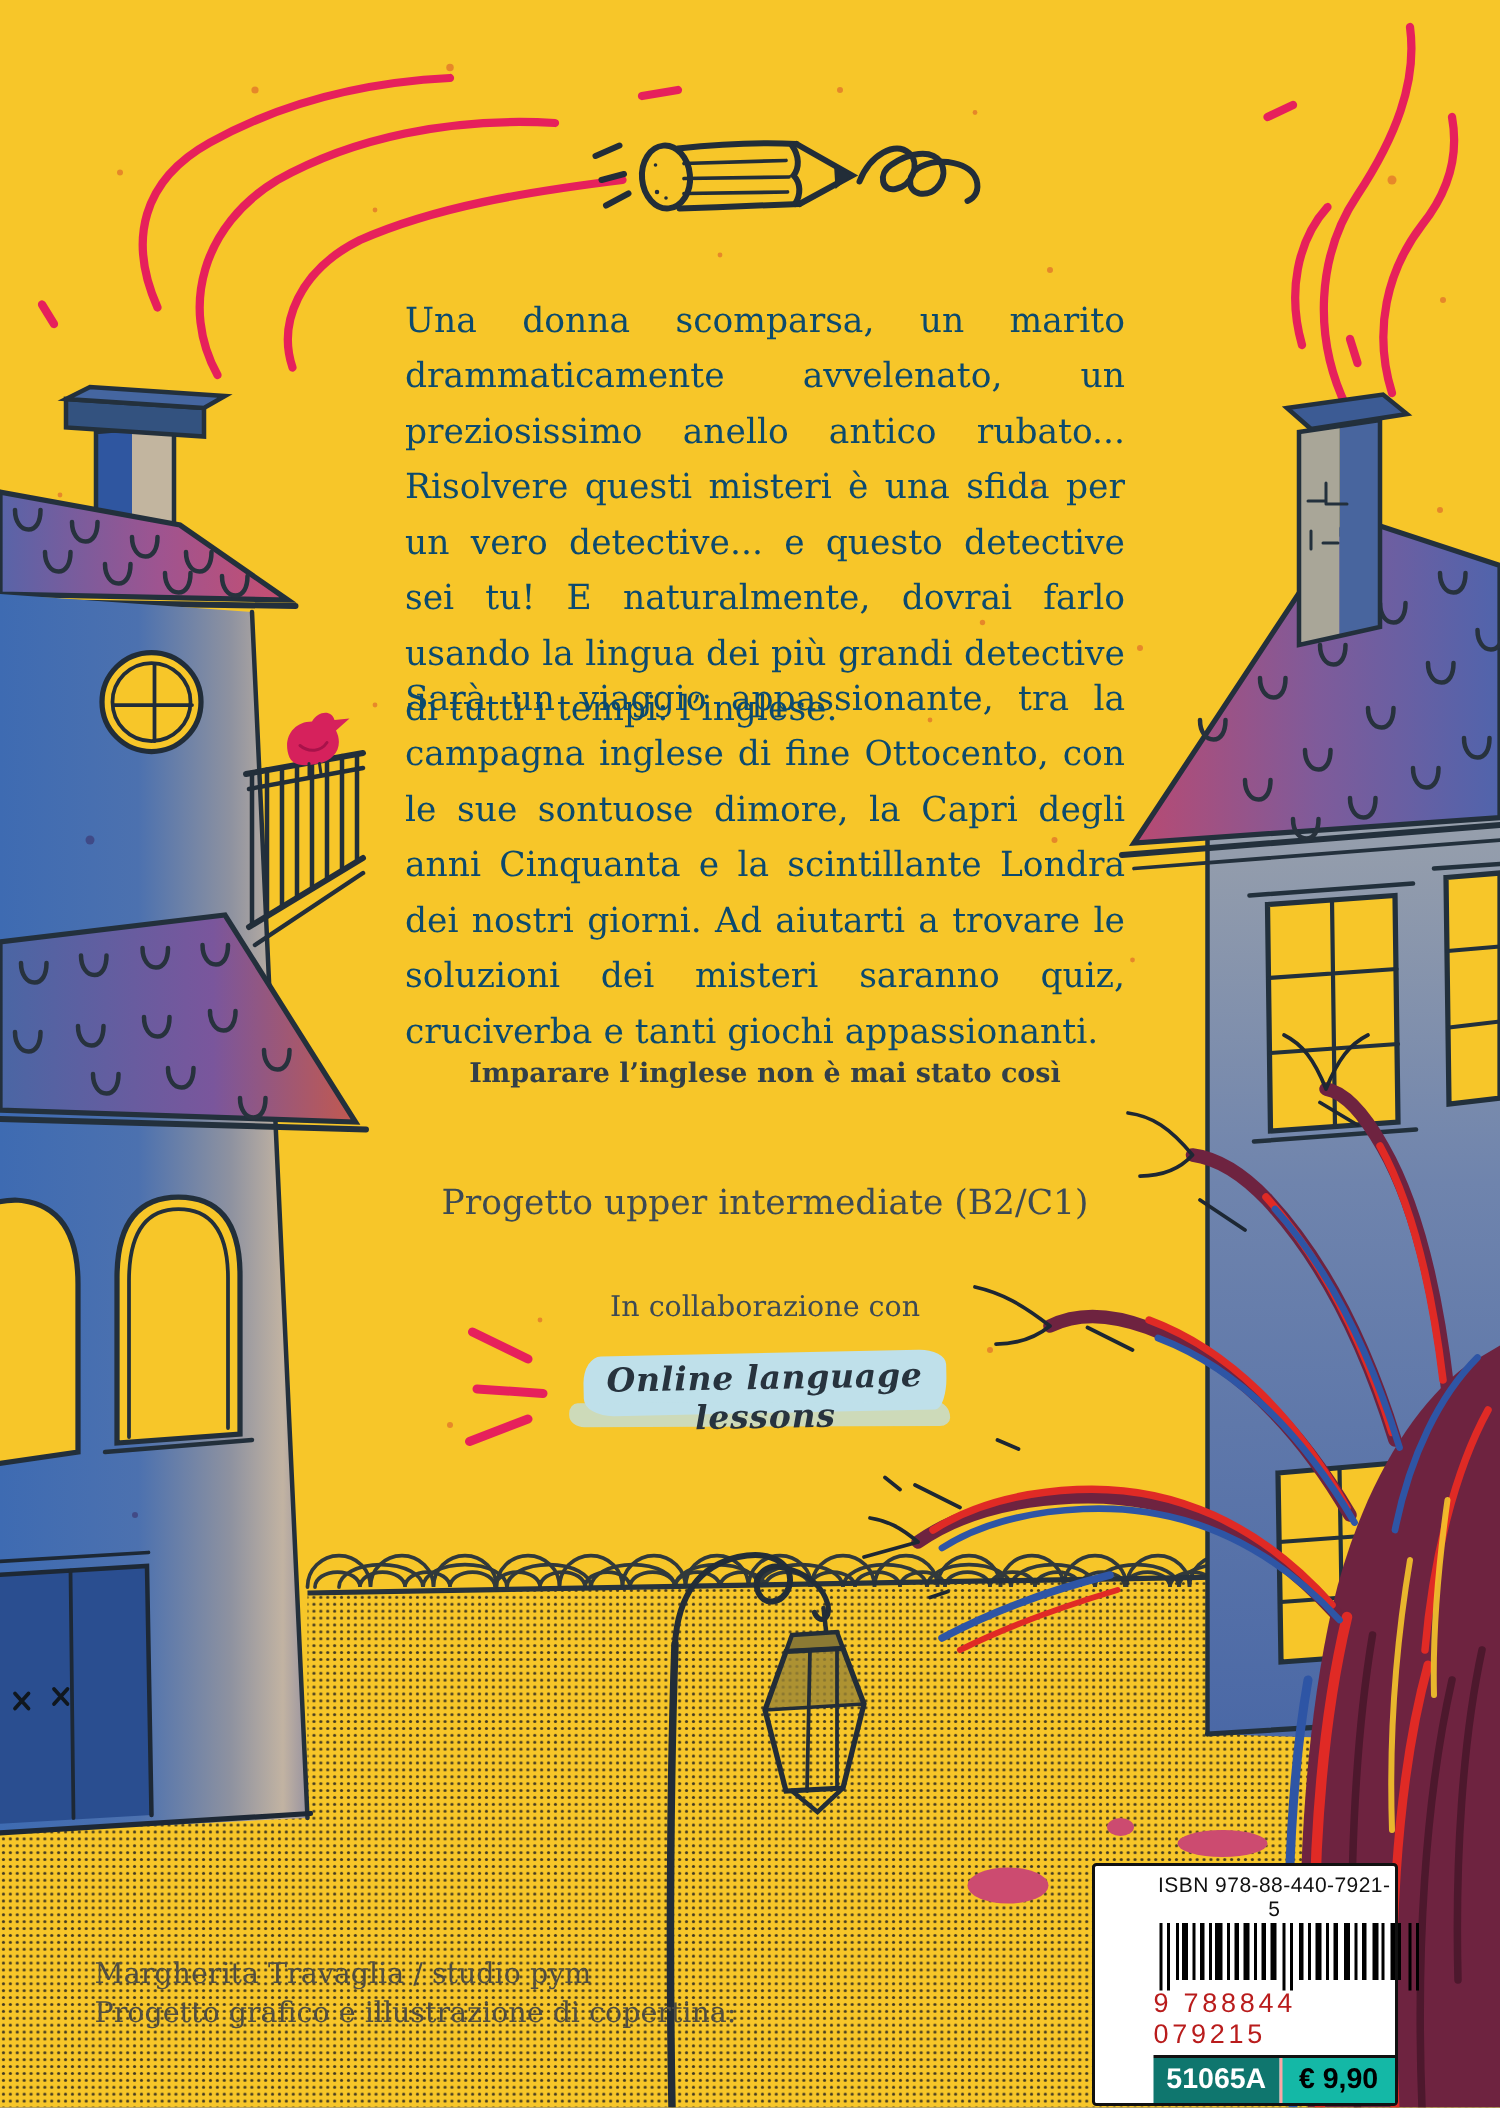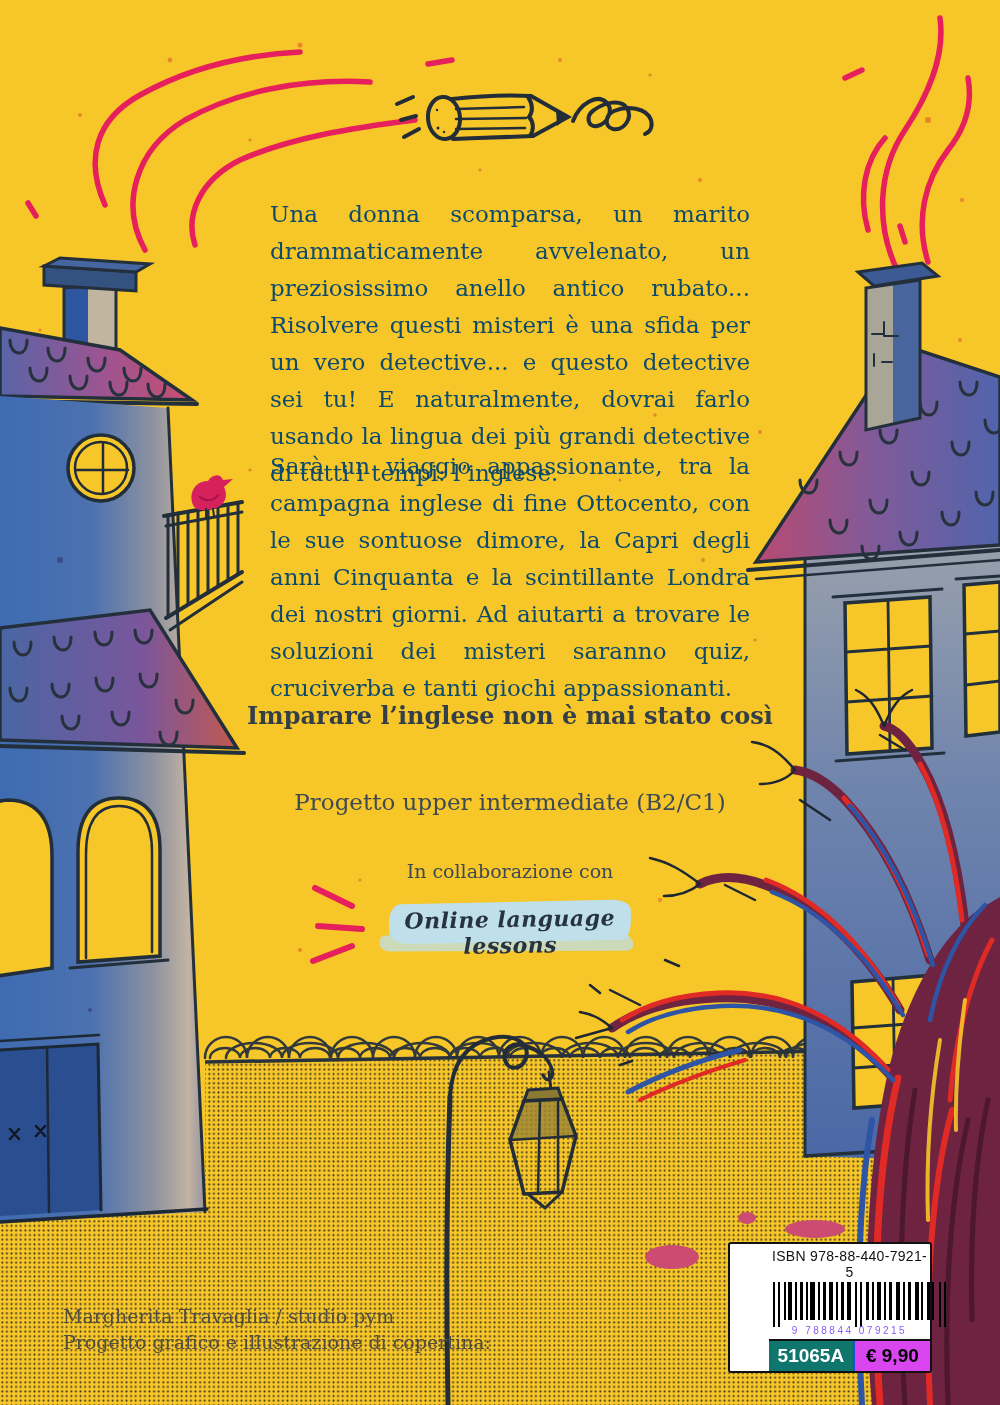--- a/index.html
+++ b/index.html
@@ -13,21 +13,21 @@
   .blurb-p{
     position:absolute; left:270px; width:480px;
     font-size:23px; line-height:37px; color:#0c4a6e;
     text-align:justify; margin:0;
   }
   #p1{top:196px;}
   #p2{top:448px;}
   .tagline{
     position:absolute; left:240px; top:698px; width:540px;
     text-align:center; font-weight:bold; color:#323F49;
-    font-size:24px; line-height:36px;
+    font-size:18px; line-height:36px;
   }
   .tagline span{display:block; white-space:nowrap;}
   .level{
     position:absolute; left:240px; top:789px; width:540px;
     text-align:center; font-size:23px; color:#3D4A54; white-space:nowrap;
   }
   .collab-intro{
     position:absolute; left:240px; top:860px; width:540px;
     text-align:center; font-size:19px; color:#3D4A54;
   }
@@ -54,29 +54,29 @@
     font-size:19px; line-height:26px; color:#514E41;
   }
   
   .barcode-label{
     position:absolute; left:728px; top:1242px; width:204px;
     background:#fff; border:2px solid #111; border-radius:3px;
     font-family:"Liberation Sans", sans-serif; box-sizing:border-box;padding-left:39px;
   }
   .isbn-line{ text-align:center; font-size:14px; color:#111; padding:4px 0 2px; letter-spacing:.3px;}
   .bars{ display:block; margin:0 auto; }
-  .digits-line{ text-align:center; font-size:10px; letter-spacing:2.5px; color:#8b5cf6; margin-top:-3px; padding-bottom:3px;}
+  .digits-line{ font-size:18px; letter-spacing:2.5px; color:#b91c1c; margin-top:-3px; padding-bottom:3px;}
   .price-row{ display:flex; border-top:2px solid #111; height:30px; }
   .code-cell{
     flex:0 0 52%; background:#0f766e; color:#fff; font-weight:bold; font-size:19px;
     display:flex; align-items:center; justify-content:center;
   }
   .price-cell{
-    flex:1; background:#d946ef; color:#000; font-weight:bold; font-size:19px;
-    display:flex; align-items:center; justify-content:center; border-left:2px solid #1d4ed8;
+    flex:1; background:#14b8a6; color:#000; font-weight:bold; font-size:19px;
+    display:flex; align-items:center; justify-content:center; border-left:2px solid #fca5a5;
   }
 </style>
 </head>
 <body>
 
 <div class="page">
 
   <svg class="art" width="1000" height="1405" viewBox="0 0 1000 1405">
     <defs>
       <linearGradient id="gLWall" x1="0" y1="0" x2="1" y2="0">

